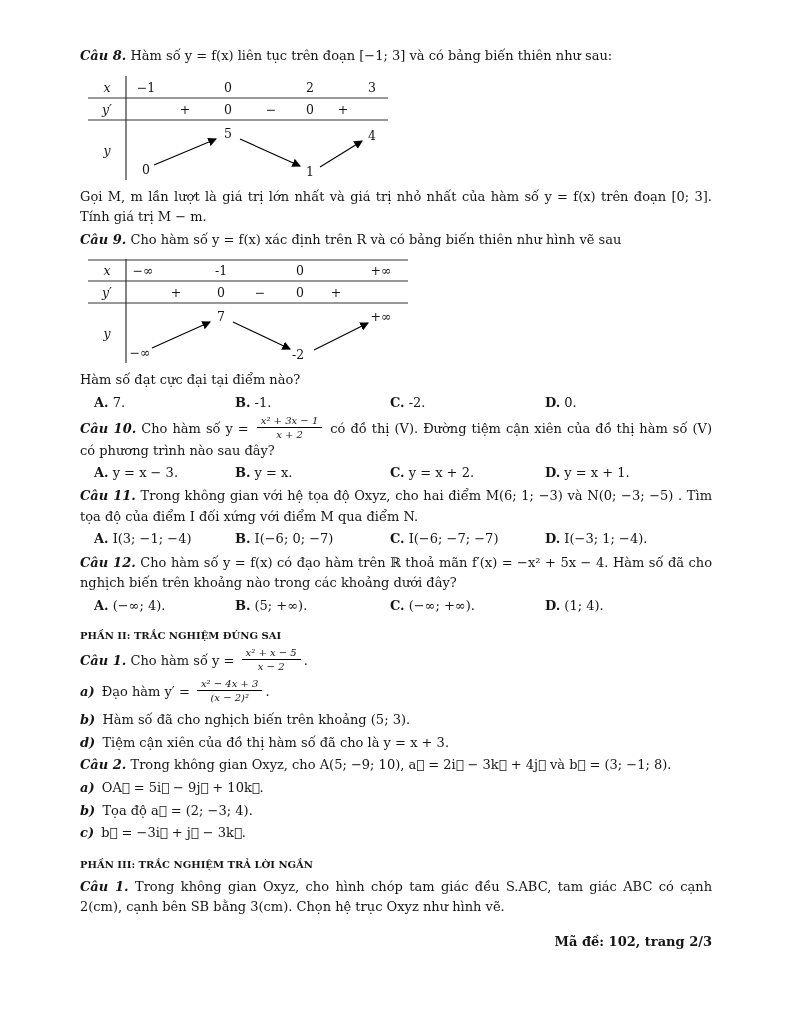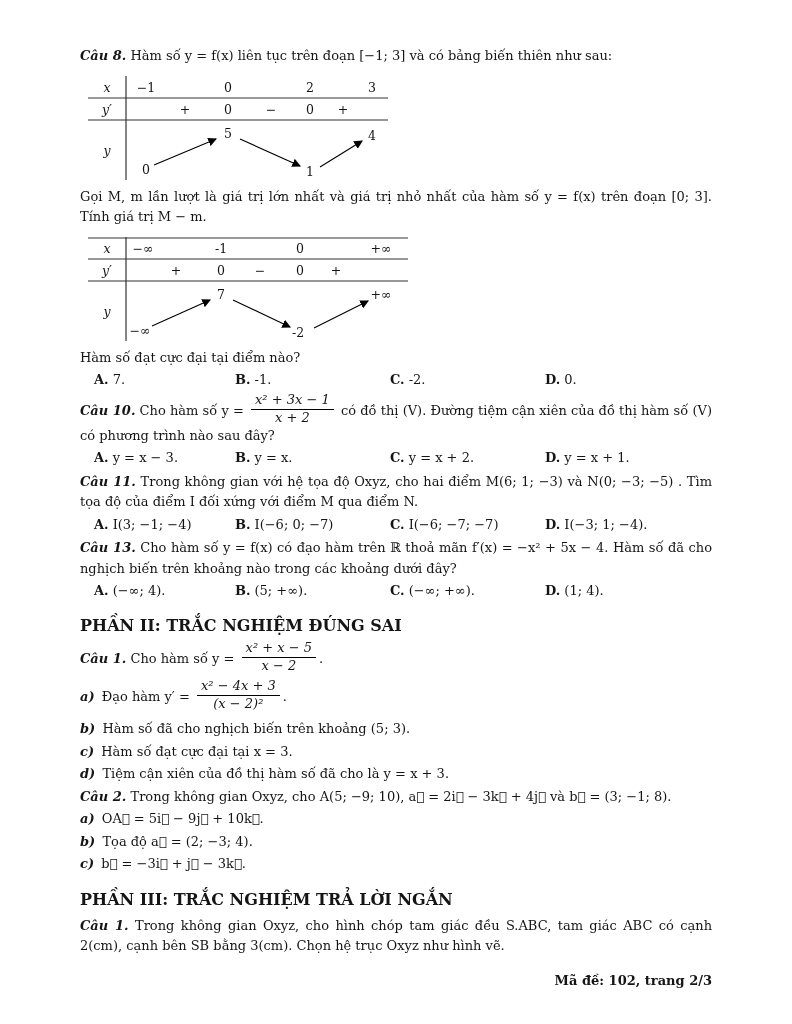--- a/index.html
+++ b/index.html
@@ -10,25 +10,25 @@
     font-family:"DejaVu Serif","Liberation Serif",serif;
     font-size:13px; color:#151515;
   }
   .q { text-align:justify; line-height:1.58; margin-bottom:2px; }
   .q b { font-weight:bold;font-style:italic; }
   .answers {
     display:grid; grid-template-columns:141px 155px 155px auto;
     padding-left:14px; margin:2px 0 4px 0; line-height:1.5;
   }
   .ans-letter { font-weight:bold; margin-right:4px; }
-  .part-heading { font-weight:bold; font-size:16px; margin:15px 0 7px 0; }
+  .part-heading { font-weight:bold; font-size:10px; margin:15px 0 7px 0; }
   .item-label { font-weight:bold; margin-right:3px; }
   .frac {
     display:inline-flex; flex-direction:column; text-align:center;
-    vertical-align:middle; font-size:13px; line-height:1.3;
+    vertical-align:middle; font-size:10px; line-height:1.3;
     font-style:italic; margin:0 3px; position:relative; top:-2px;
   }
   .frac .num { border-bottom:1px solid #000; padding:0 4px; }
   .frac .den { padding:0 4px; }
   .fracline { line-height:1.2; margin-bottom:4px; }
   .bbt { position:relative; margin:9px 0 7px 8px; }
   .bbt span {
     position:absolute; transform:translate(-50%,-50%);
     font-size:12.5px; white-space:nowrap;
   }
@@ -70,20 +70,21 @@
     <span style="left:222px;top:33px;">0</span>
     <span style="left:255px;top:33px;">+</span>
     <span style="left:140px;top:57px;">5</span>
     <span style="left:284px;top:59px;">4</span>
     <span style="left:58px;top:93px;">0</span>
     <span style="left:222px;top:95px;">1</span>
   </div>
 
   <p class="q">Gọi M, m lần lượt là giá trị lớn nhất và giá trị nhỏ nhất của hàm số y = f(x) trên đoạn [0; 3]. Tính giá trị M − m.</p>
 
+  <p class="q"><b>Câu 9.</b> <span>Cho hàm số y = f(x) xác định trên R và có bảng biến thiên như hình vẽ sau</span></p>
 
   <div class="bbt" style="width:320px;height:104px;">
     <svg width="320" height="104">
       <defs>
         <marker id="ah2" markerWidth="9" markerHeight="8" refX="7" refY="4" orient="auto">
           <path d="M0,0 L8,4 L0,8 z" fill="#000"></path>
         </marker>
       </defs>
       <line x1="0" y1="1" x2="320" y2="1" stroke="#333" stroke-width="1.2"></line>
       <line x1="0" y1="22" x2="320" y2="22" stroke="#333" stroke-width="1.2"></line>
@@ -133,21 +134,21 @@
   </div>
 
   <p class="q"><b>Câu 11.</b> <span>Trong không gian với hệ tọa độ Oxyz, cho hai điểm M(6; 1; −3) và N(0; −3; −5) . Tìm tọa độ của điểm I đối xứng với điểm M qua điểm N.</span></p>
   <div class="answers">
     <span><b class="ans-letter">A.</b><span>I(3; −1; −4)</span></span>
     <span><b class="ans-letter">B.</b><span>I(−6; 0; −7)</span></span>
     <span><b class="ans-letter">C.</b><span>I(−6; −7; −7)</span></span>
     <span><b class="ans-letter">D.</b><span>I(−3; 1; −4).</span></span>
   </div>
 
-  <p class="q"><b>Câu 13.</b> <span>Cho hàm số y = f(x) có đạo hàm trên ℝ thoả mãn f′(x) = −x² + 5x − 4. Hàm số đã cho nghịch biến trên khoảng nào trong các khoảng dưới đây?</span></p>
+  <p class="q"><b>Câu 12.</b> <span>Cho hàm số y = f(x) có đạo hàm trên ℝ thoả mãn f′(x) = −x² + 5x − 4. Hàm số đã cho nghịch biến trên khoảng nào trong các khoảng dưới đây?</span></p>
   <div class="answers">
     <span><b class="ans-letter">A.</b><span>(−∞; 4).</span></span>
     <span><b class="ans-letter">B.</b><span>(5; +∞).</span></span>
     <span><b class="ans-letter">C.</b><span>(−∞; +∞).</span></span>
     <span><b class="ans-letter">D.</b><span>(1; 4).</span></span>
   </div>
 
   <p class="part-heading">PHẦN II: TRẮC NGHIỆM ĐÚNG SAI</p>
 
   <p class="q fracline"><b>Câu 1.</b> <span>Cho hàm số y =</span>
@@ -156,21 +157,20 @@
         <span class="den">x − 2</span>
       </span><span>.</span></p>
 
   <p class="q fracline"><b class="item-label">a)</b> <span>Đạo hàm y′ =</span>
     <span class="frac">
         <span class="num">x² − 4x + 3</span>
         <span class="den">(x − 2)²</span>
       </span><span>.</span></p>
 
   <p class="q"><b class="item-label">b)</b> <span>Hàm số đã cho nghịch biến trên khoảng (5; 3).</span></p>
-  <p class="q"><b class="item-label">c)</b> <span>Hàm số đạt cực đại tại x = 3.</span></p>
   <p class="q"><b class="item-label">d)</b> <span>Tiệm cận xiên của đồ thị hàm số đã cho là y = x + 3.</span></p>
 
   <p class="q"><b>Câu 2.</b> <span>Trong không gian Oxyz, cho A(5; −9; 10), a⃗ = 2i⃗ − 3k⃗ + 4j⃗ và b⃗ = (3; −1; 8).</span></p>
   <p class="q"><b class="item-label">a)</b> <span>OA⃗ = 5i⃗ − 9j⃗ + 10k⃗.</span></p>
   <p class="q"><b class="item-label">b)</b> <span>Tọa độ a⃗ = (2; −3; 4).</span></p>
   <p class="q"><b class="item-label">c)</b> <span>b⃗ = −3i⃗ + j⃗ − 3k⃗.</span></p>
 
   <p class="part-heading">PHẦN III: TRẮC NGHIỆM TRẢ LỜI NGẮN</p>
   <p class="q"><b>Câu 1.</b> <span>Trong không gian Oxyz, cho hình chóp tam giác đều S.ABC, tam giác ABC có cạnh 2(cm), cạnh bên SB bằng 3(cm). Chọn hệ trục Oxyz như hình vẽ.</span></p>
 

